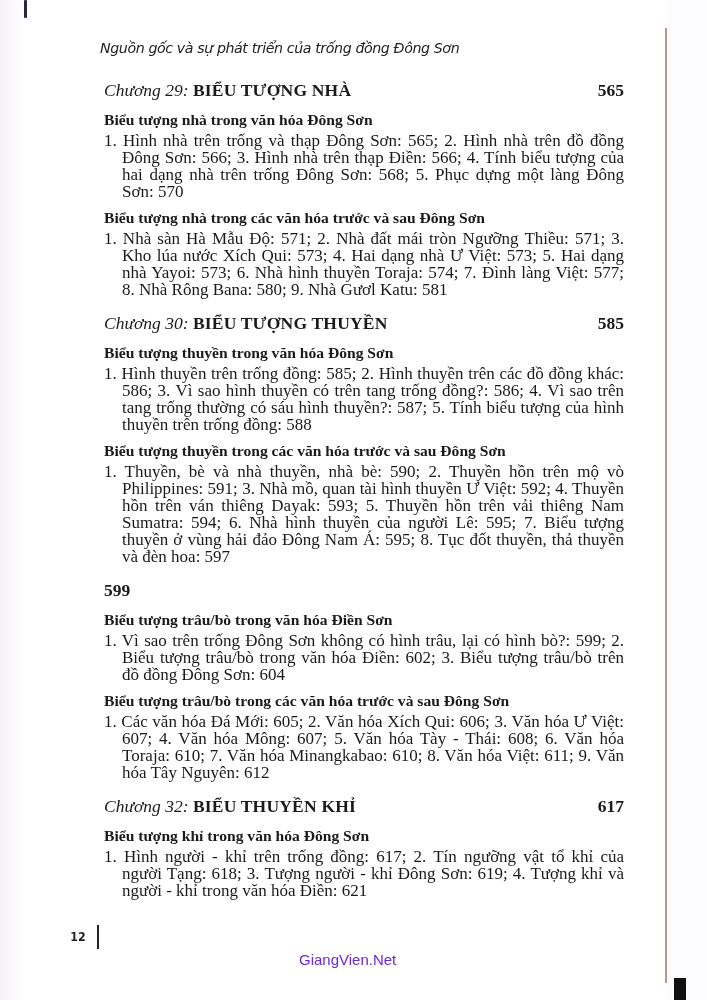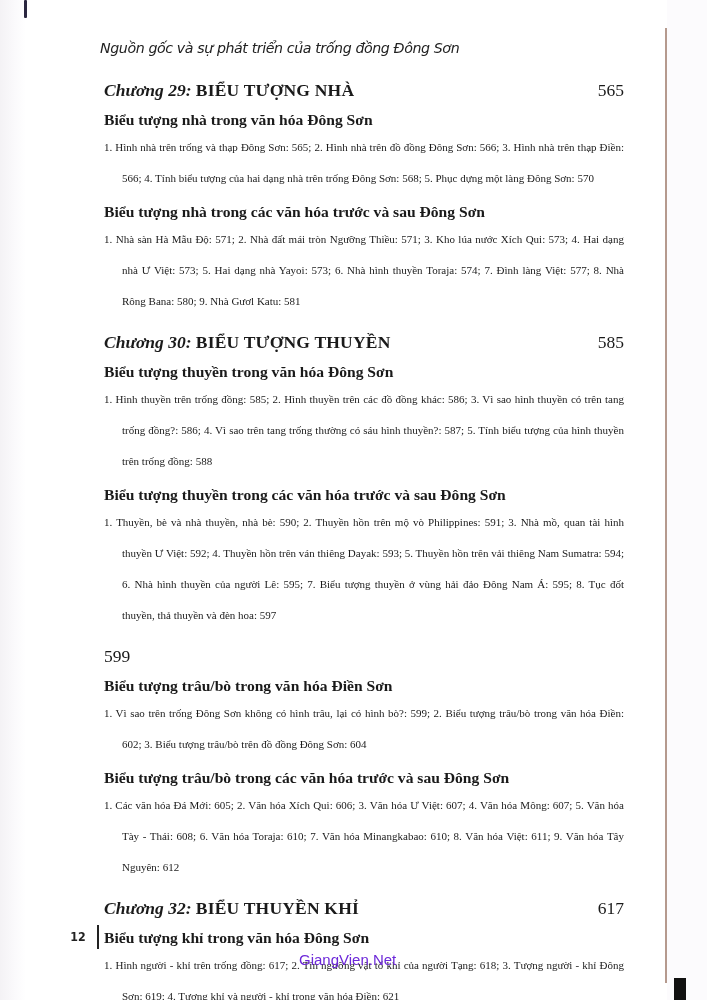--- a/index.html
+++ b/index.html
@@ -63,32 +63,32 @@
       left: -4px;
     }
     .chapter-row {
       display: flex;
       justify-content: space-between;
       align-items: baseline;
       font-size: 17.5px;
       line-height: 24px;
       margin-top: 4px;
     }
-    .chapter-row .ch-prefix { font-style: italic; font-weight: bold; }
+    .chapter-row .ch-prefix { font-style: italic; font-weight: normal; }
     .chapter-row .ch-title { font-weight: bold; letter-spacing: 0.2px; }
-    .chapter-row .ch-page { font-weight: normal; }
+    .chapter-row .ch-page { font-weight: bold; }
     .section-title {
       font-weight: bold;
       font-size: 15.6px;
       line-height: 22px;
       margin: 7px 0 1px 0;
     }
     .entry {
-      font-size: 11px;
-      line-height: 31px;
+      font-size: 17px;
+      line-height: 17px;
       text-align: justify;
       text-align-last: left;
       padding-left: 18px;
       text-indent: -18px;
     }
     .chapter { margin-bottom: 13px; }
     .footer-num {
       position: absolute;
       left: 69px; top: 929px;
       font-family: "DejaVu Sans", "Liberation Sans", sans-serif;

